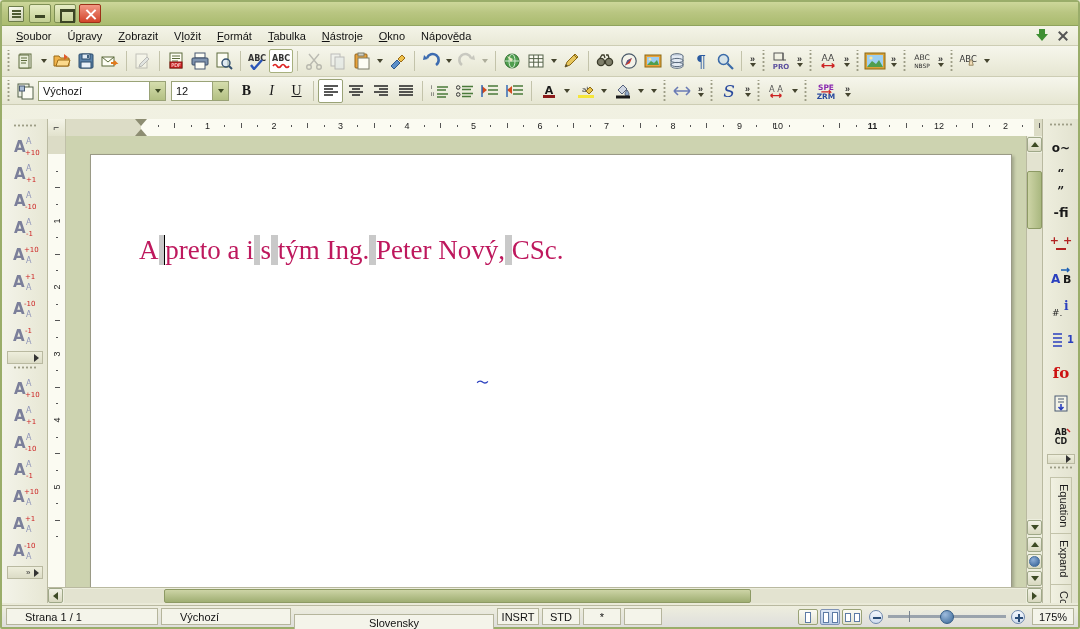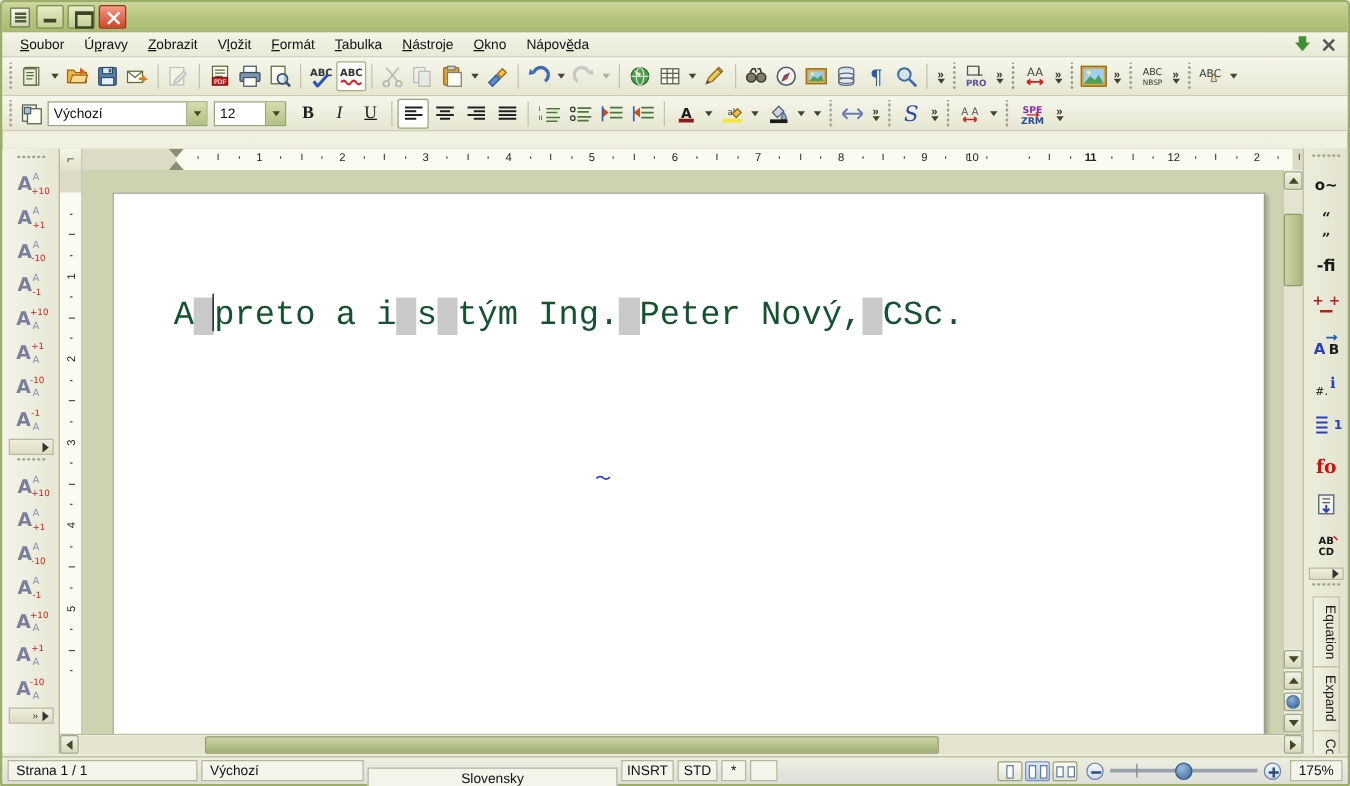--- a/index.html
+++ b/index.html
@@ -216,21 +216,21 @@
 
   .canvas {
     flex: 1 1 auto; position: relative; background: #cdd3b0; overflow: hidden; min-width: 0;
   }
   .page {
     position: absolute; left: 24px; right: 14px; top: 18px; bottom: -40px;
     background: #fff; border: 1px solid #9a9a86; box-shadow: 2px 2px 3px rgba(0,0,0,.22);
   }
   .doctext {
     position: absolute; left: 48px; top: 80px; right: 30px;
-    font-family: Liberation Mono, monospace; font-size: 27px; color: #14532d;
+    font-family: Liberation Serif, serif; font-size: 27px; color: #be185d;
     white-space: nowrap; line-height: 1.15;
   }
   .nbsp-mark { background: #c9c9c9; }
   .caret {
     display:inline-block; width:1px; height:30px; background:#000;
     vertical-align:-6px; margin-left:-1px;
   }
   .squiggle {
     position: absolute; left: 385px; top: 224px; width: 16px; height: 8px;
     color: #2a3fbe; font-size: 13px; line-height: 8px; overflow: hidden;
@@ -290,21 +290,21 @@
 
   
   .statusbar {
     position:absolute; left:0; right:0; bottom:0; height:22px;
     display:flex; align-items:center; gap:3px; padding:0 4px;
     background: linear-gradient(180deg,#eeeede,#dededc);
     border-top:1px solid #b9b9a0; font-size:11px; color:#111;
   }
   .sfield {
     height:17px; border:1px solid #b5b59c; background:#f4f4ea;
-    display:flex; align-items:center; padding:0 6px; white-space:nowrap;
+    display:flex; align-items:center; padding:0 18px; white-space:nowrap;
   }
   .sfield.center { justify-content:center; }
   .s-page { width:152px; }
   .s-style { width:130px; }
   .s-lang { width:200px;margin-top:12px; }
   .s-ins { width:42px; justify-content:center; }
   .s-sel { width:32px; justify-content:center; }
   .s-mod { width:20px; justify-content:center; }
   .s-save { width:22px; }
   .s-flex { flex:1 1 auto; border-color:transparent; background:transparent; }

